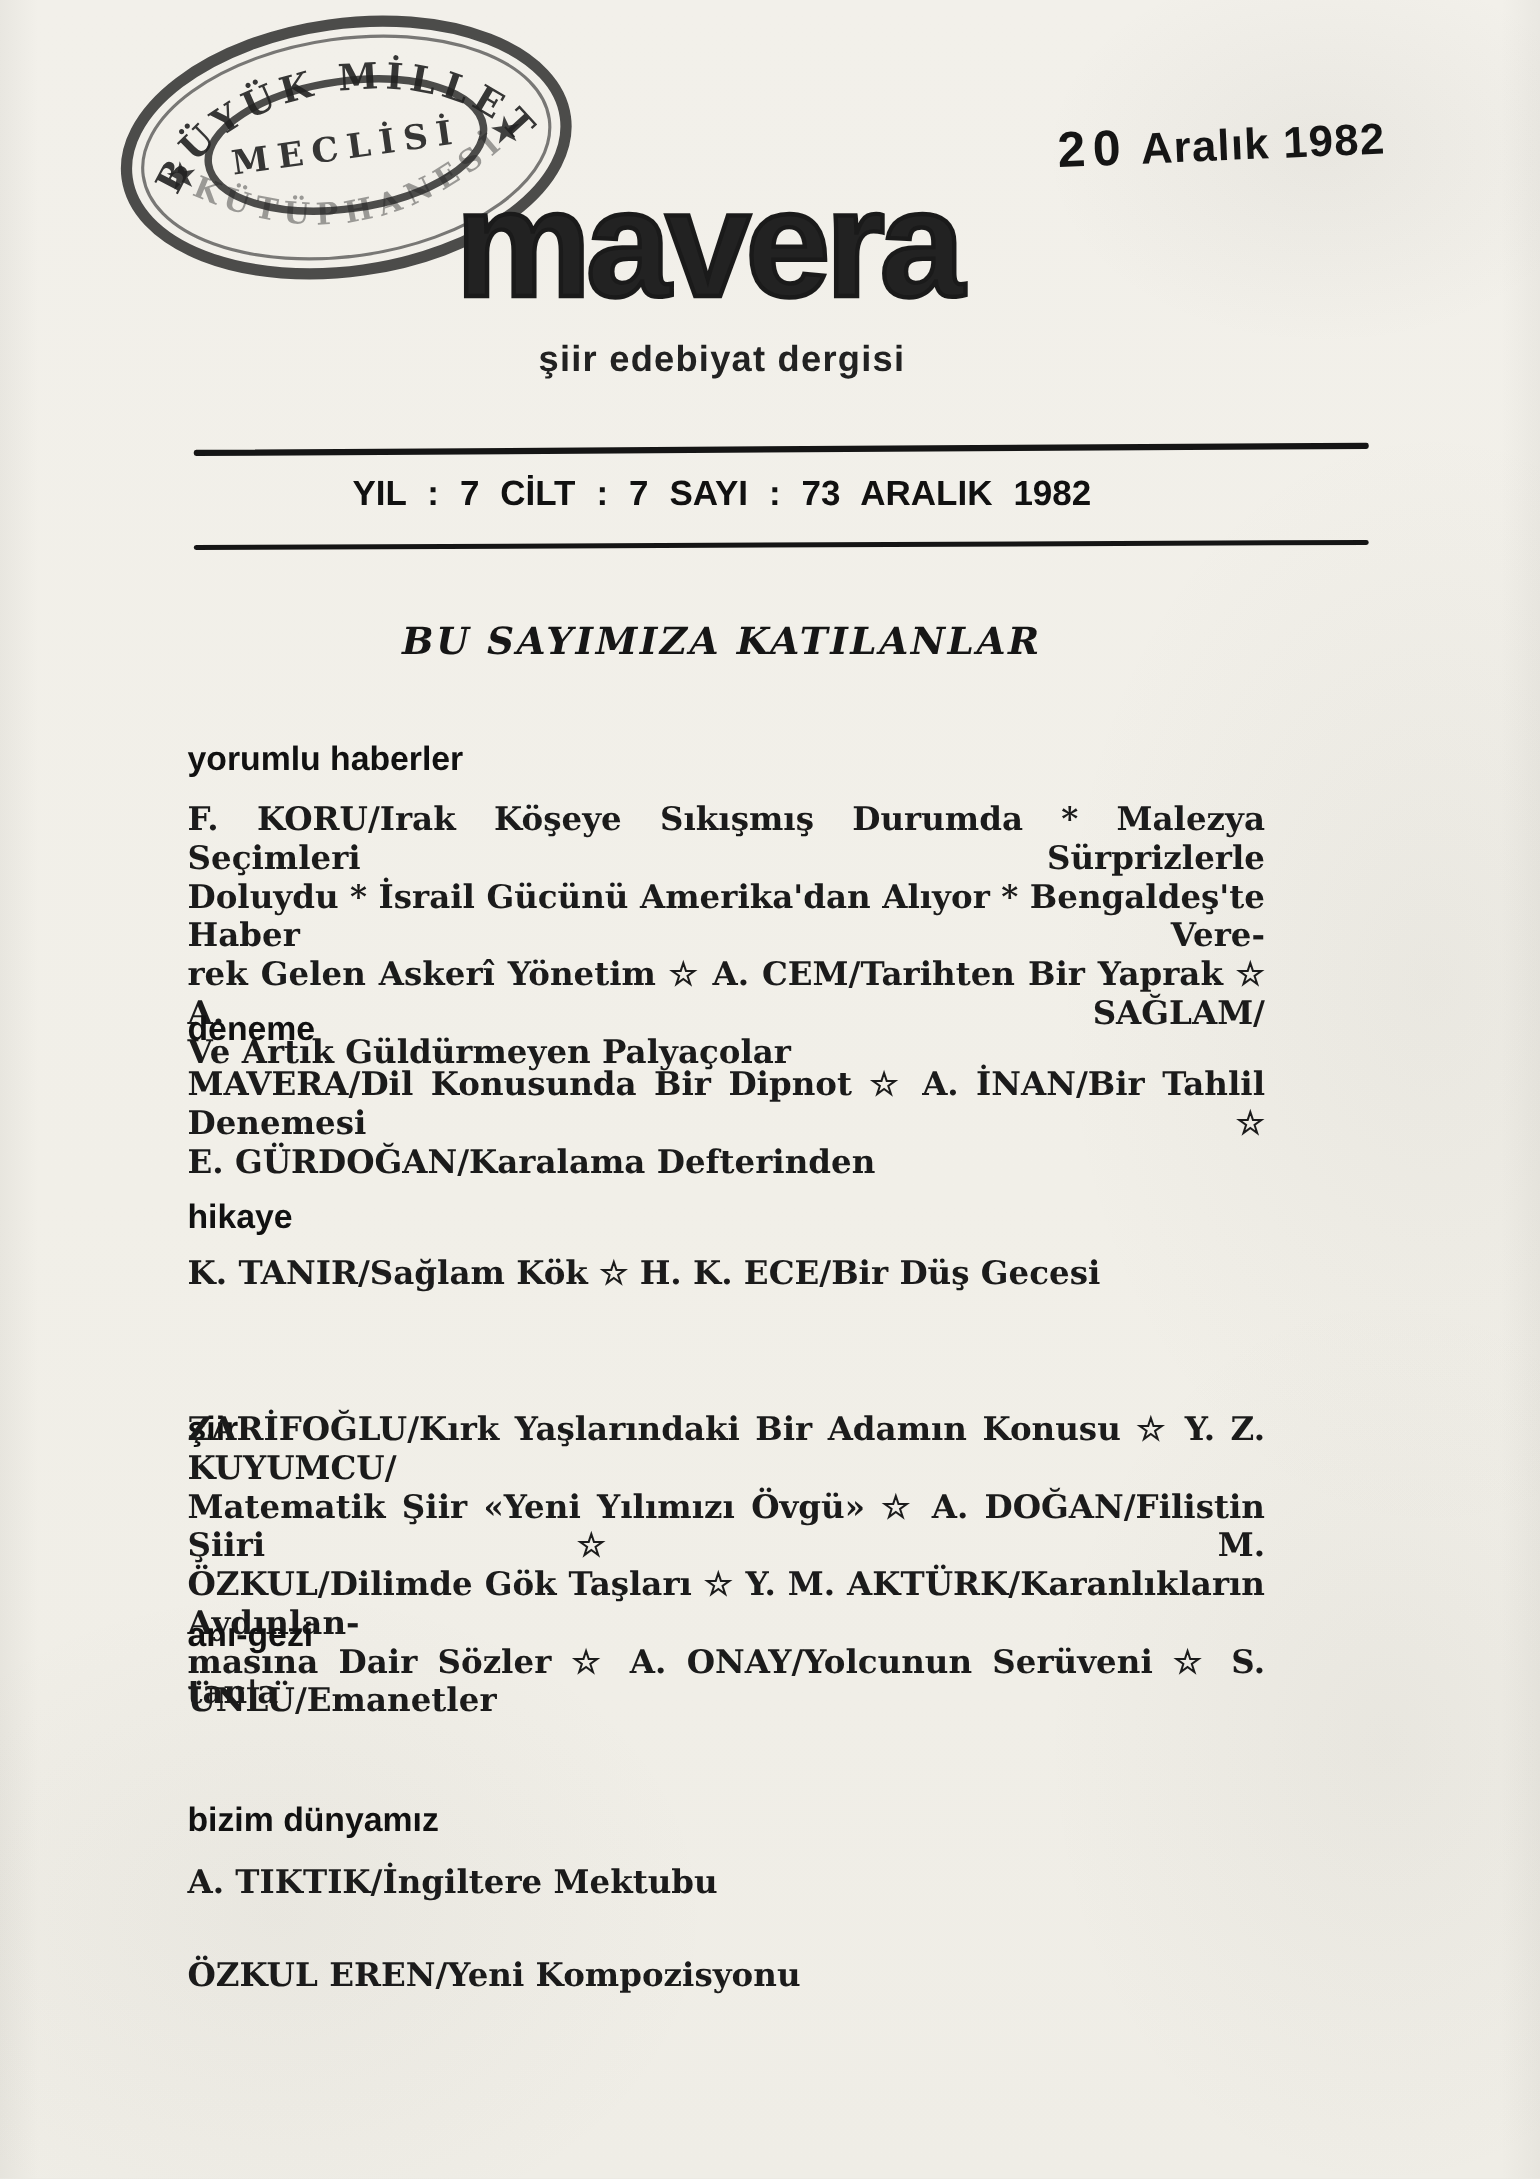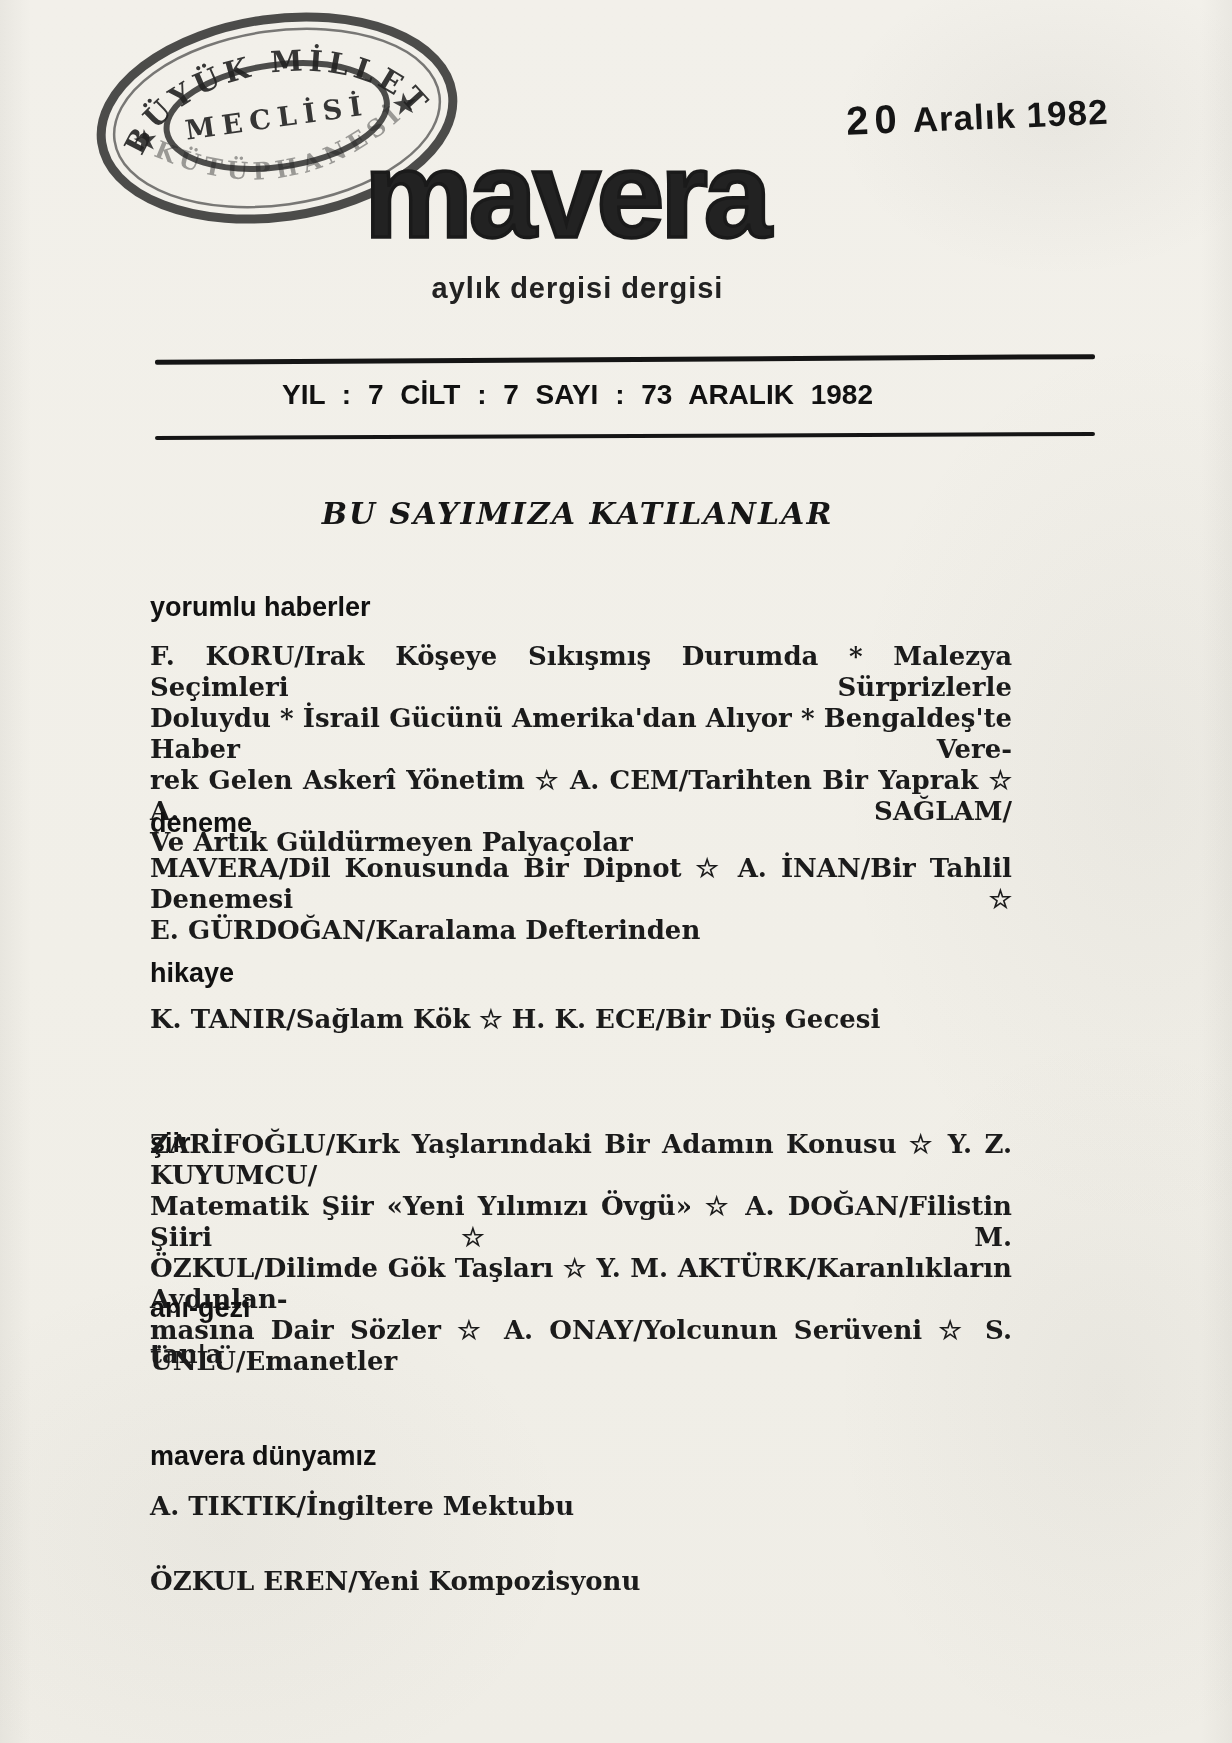--- a/index.html
+++ b/index.html
@@ -96,21 +96,21 @@
   <div class="date-stamp">
     <span class="date-day">20</span><span class="date-rest">Aralık 1982</span>
   </div>
 
   <div class="logo-wrap">
     <svg width="488" height="130" viewBox="0 0 488 130">
       <text x="244" y="103" text-anchor="middle" font-family="&quot;Liberation Sans&quot;, sans-serif" font-weight="bold" font-size="122" letter-spacing="-4" fill="#f2f0ea" stroke="#1a1a1a" stroke-width="3.5">mavera</text>
     </svg>
   </div>
 
-  <div class="subtitle">aylık dergisi dergisi</div>
+  <div class="subtitle">şiir edebiyat dergisi</div>
 
   <div class="rule rule1"></div>
   <div class="issue-line">YIL : 7 CİLT : 7 SAYI : 73 ARALIK 1982</div>
   <div class="rule rule2"></div>
 
   <div class="contents-title">BU SAYIMIZA KATILANLAR</div>
 
   <main class="col">
 
     <h3 class="sec-head" style="top:592px">yorumlu haberler</h3>
@@ -138,21 +138,21 @@
       <div class="bl just">Matematik Şiir «Yeni Yılımızı Övgü» ☆ A. DOĞAN/Filistin Şiiri ☆ M.</div>
       <div class="bl just">ÖZKUL/Dilimde Gök Taşları ☆ Y. M. AKTÜRK/Karanlıkların Aydınlan-</div>
       <div class="bl just">masına Dair Sözler ☆ A. ONAY/Yolcunun Serüveni ☆ S. ÜNLÜ/Emanetler</div>
     </div>
 
     <h3 class="sec-head" style="top:1293px">anı-gezi</h3>
     <div class="sec-lines" style="top:1339px">
       <div class="bl">tan'a</div>
     </div>
 
-    <h3 class="sec-head" style="top:1441px">mavera dünyamız</h3>
+    <h3 class="sec-head" style="top:1441px">bizim dünyamız</h3>
     <div class="sec-lines" style="top:1491px">
       <div class="bl">A. TIKTIK/İngiltere Mektubu</div>
     </div>
 
     <div class="sec-lines" style="top:1566px">
       <div class="bl">ÖZKUL EREN/Yeni Kompozisyonu</div>
     </div>
 
   </main>
 </div>

